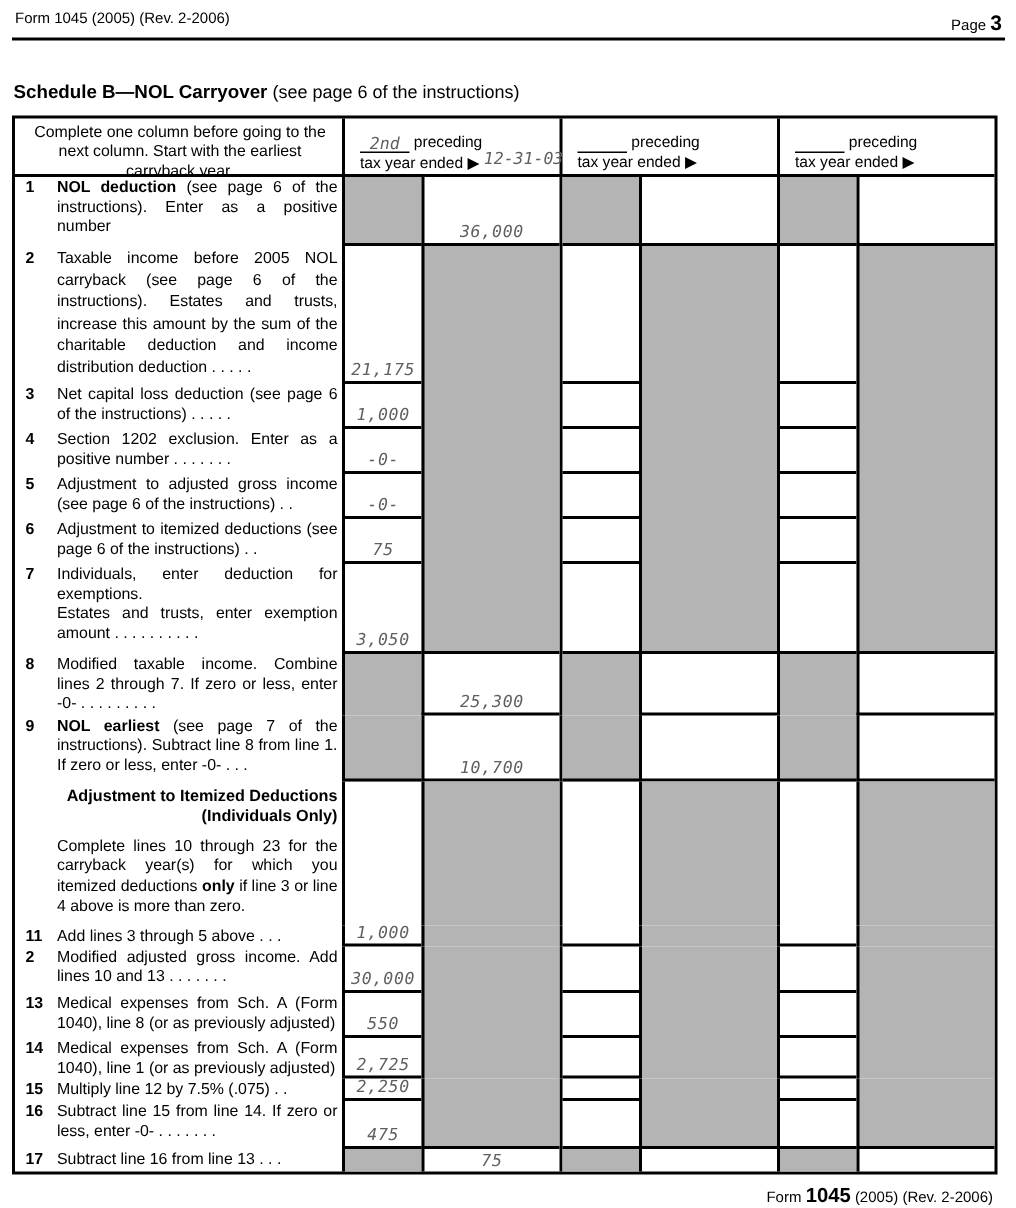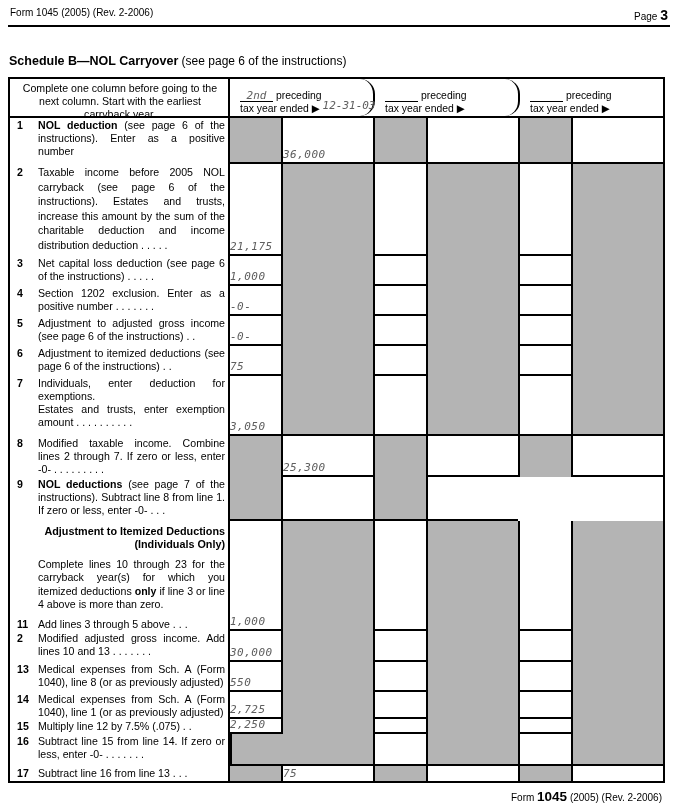--- a/index.html
+++ b/index.html
@@ -29,29 +29,29 @@
           padding:1px 3px 0 28px; font-size:10.6px; line-height:13px; text-align:justify; overflow:hidden; }
   .desc.lh15 { line-height:14.6px; }
   .ln { position:absolute; left:7px; top:1px; font-weight:bold; font-size:10.6px; }
   .grp { width:145px; flex:none; display:flex; border-right:2px solid #000; }
   .grp.last { width:143px; border-right:none; }
   .c1 { width:51px; flex:none; position:relative; }
   .c2 { flex:1; border-left:2px solid #000; position:relative; }
   .gray { background:#b4b4b4; }
   .bl { border-bottom:2px solid #000; }
   .hdr-row { border-bottom:2px solid #000; }
-  .val { position:absolute; bottom:1px; left:0; right:0; 
+  .val { position:absolute; bottom:1px; left:0; right:0; text-align:center;
          font-family:"DejaVu Sans Mono", monospace; font-style:italic;
          font-size:11px; color:#5f5f5f; letter-spacing:0.5px; white-space:nowrap; }
   .hand { font-family:"DejaVu Sans Mono", monospace; font-style:italic; color:#5f5f5f; }
 
   
   .desc-h { text-align:center; padding:3px 4px 0 6px; font-size:10.6px; line-height:13px; }
   .ghead { width:145px; flex:none; font-size:10.4px; line-height:13px;
-           padding:10px 0 0 10px; border-right:2px solid #000; white-space:nowrap; overflow:visible;border-radius:15px; }
+           padding:10px 0 0 10px; border-right:2px solid #000; white-space:nowrap; overflow:visible; }
   .ghead.last { width:143px; border-right:none; }
   .ordline { display:inline-block; min-width:33px; border-bottom:1.5px solid #000;
              text-align:center; font-size:11px; line-height:10px; vertical-align:bottom; }
   .date-hand { font-size:11px; position:relative; top:-3px; }
 
   
   .sec-title { font-weight:bold; font-size:10.8px; line-height:13px; text-align:right; margin:3px 0 7px 0; }
   .sec-para { font-size:10.6px; line-height:13.4px; text-align:justify; }
 
   
@@ -258,22 +258,28 @@
         </div>
       <div class="grp last">
           <div class="c1 gray"></div>
           <div class="c2 bl"></div>
         </div>
     </div>
 
     <div class="t-row" style="height:44px">
       <div class="desc">
         <span class="ln">9</span>
-        <b>NOL deductions</b><span> (see page 7 of the instructions). Subtract line 8 from line 1. If zero or less, enter -0-     .   .   .</span>
-      </div>
+        <b>NOL earliest</b><span> (see page 7 of the instructions). Subtract line 8 from line 1. If zero or less, enter -0-     .   .   .</span>
+      </div>
+      <div class="grp">
+          <div class="c1 gray bl"></div>
+          <div class="c2 bl">
+            <span class="val">10,700</span>
+          </div>
+        </div>
       <div class="grp">
           <div class="c1 gray bl"></div>
           <div class="c2 bl"></div>
         </div>
       <div class="grp last">
           <div class="c1 gray bl"></div>
           <div class="c2 bl"></div>
         </div>
     </div>
 
@@ -401,20 +407,23 @@
           <div class="c2 gray"></div>
         </div>
     </div>
 
     <div class="t-row" style="height:32px">
       <div class="desc">
         <span class="ln">16</span>
         <span>Subtract line 15 from line 14. If zero or less, enter -0-  .   .   .   .   .   .   .</span>
       </div>
       <div class="grp">
+          <div class="c1 bl">
+            <span class="val">475</span>
+          </div>
           <div class="c2 gray bl"></div>
         </div>
       <div class="grp">
           <div class="c1 bl"></div>
           <div class="c2 gray bl"></div>
         </div>
       <div class="grp last">
           <div class="c1 bl"></div>
           <div class="c2 gray bl"></div>
         </div>

